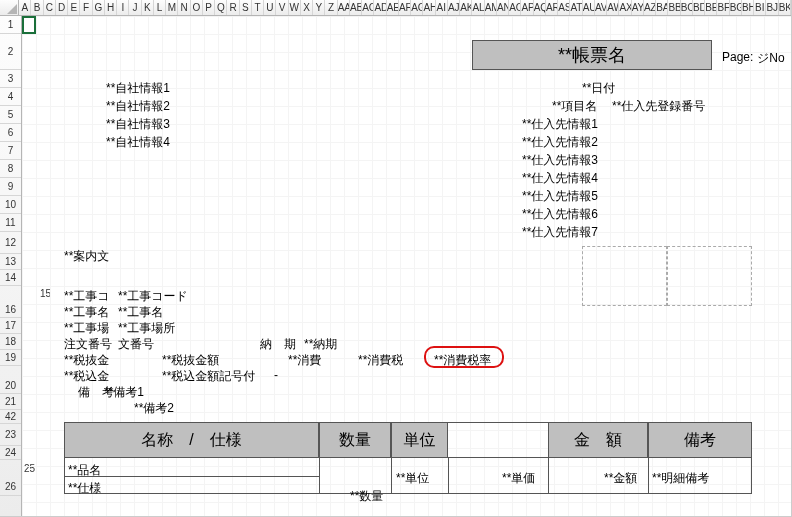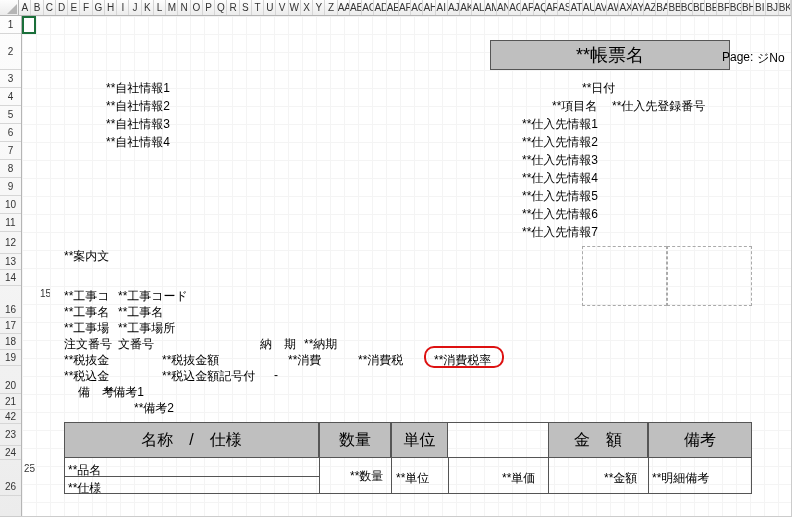--- a/index.html
+++ b/index.html
@@ -128,21 +128,21 @@
         <div class="rh" style="height:14px; line-height:14px;">42</div>
         <div class="rh" style="height:22px; line-height:22px;">23</div>
         <div class="rh" style="height:14px; line-height:14px;">24</div>
         <div class="rh" style="height:18px; line-height:18px;margin-left:24px;">25</div>
         <div class="rh" style="height:18px; line-height:18px;">26</div>
       </div>
 
     <div class="grid">
       <div class="cellA1"></div>
 
-      <div class="title-box" style="left:468px; top:24px; width:240px; height:30px;">
+      <div class="title-box" style="left:450px; top:24px; width:240px; height:30px;">
         <span>**帳票名</span>
       </div>
       <div class="t" style="left:700px; top:34px;">Page:</div>
       <div class="t" style="left:735px; top:34px;">ジNo</div>
 
       <div class="t" style="left:84px; top:64px;">**自社情報1</div>
       <div class="t" style="left:84px; top:82px;">**自社情報2</div>
       <div class="t" style="left:84px; top:100px;text-align:center;">**自社情報3</div>
       <div class="t" style="left:84px; top:118px;">**自社情報4</div>
 
@@ -209,20 +209,20 @@
       <div style="position:absolute; left:297px; top:442px; width:0; height:36px; border-left:1px solid #555;"></div>
       <div style="position:absolute; left:369px; top:442px; width:0; height:36px; border-left:1px solid #555;"></div>
       <div style="position:absolute; left:426px; top:442px; width:0; height:36px; border-left:1px solid #555;"></div>
       <div style="position:absolute; left:526px; top:442px; width:0; height:36px; border-left:1px solid #555;"></div>
       <div style="position:absolute; left:626px; top:442px; width:0; height:36px; border-left:1px solid #555;"></div>
 
       <div style="position:absolute; left:42px; top:460px; width:255px; border-top:1px solid #555;"></div>
 
       <div class="tc" style="left:46px; top:446px;">**品名</div>
       <div class="tc" style="left:46px; top:464px;">**仕様</div>
-      <div class="tc" style="left:328px; top:452px;">**数量</div>
+      <div class="tc" style="left:328px; top:472px;">**数量</div>
       <div class="tc" style="left:374px; top:454px;">**単位</div>
       <div class="tc" style="left:480px; top:454px;">**単価</div>
       <div class="tc" style="left:582px; top:454px;">**金額</div>
       <div class="tc" style="left:630px; top:454px;">**明細備考</div>
     </div>
   </div>
 </div>
 
 </body></html>

